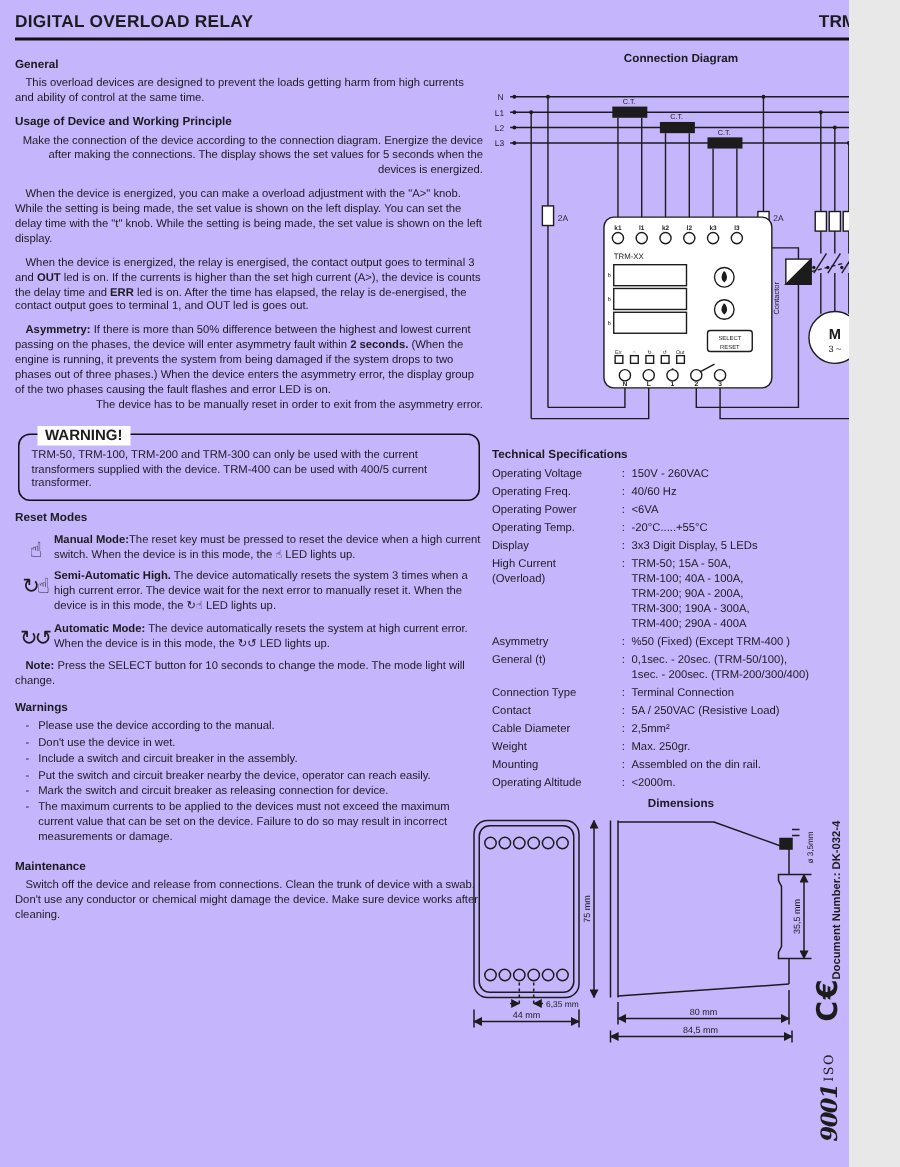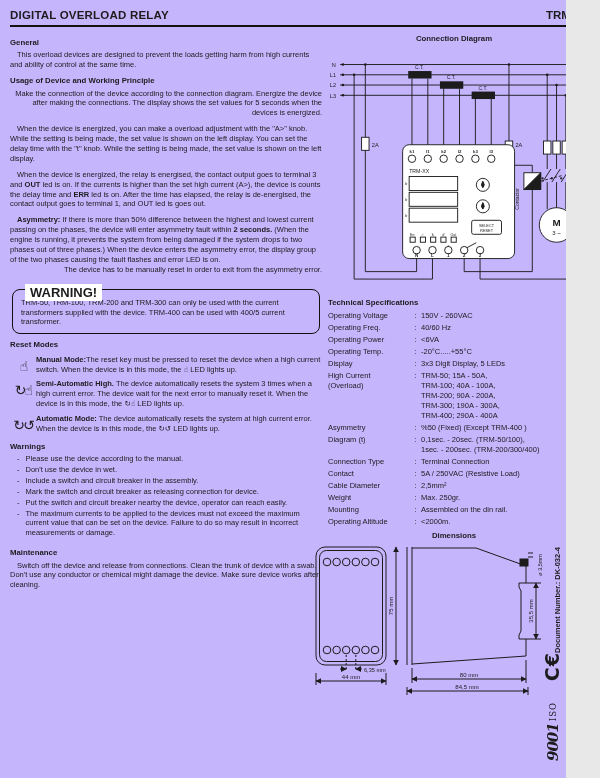--- a/index.html
+++ b/index.html
@@ -17,21 +17,21 @@
   .colL{width:312px;flex:none;}
   .colR{width:252px;flex:none;margin-left:6px;}
   .sec-h{font-weight:bold;font-size:7.8px;margin:6px 0 2px;}
   .p{margin:0 0 4px;text-indent:7px;}
   .p0{margin:0 0 4px;text-align:right;}
   .b{font-weight:bold;}
   
   .warnbox{position:relative;border:1.6px solid #111;border-radius:8px;
            padding:8px 8px 6px 8px;margin:14px 2px 6px 2px;}
   .warnbox-title{position:absolute;top:-6px;left:12px;background:#fff;
-                 padding:0 5px;font-weight:bold;font-size:13px;}
+                 padding:0 5px;font-weight:bold;font-size:10px;}
   
   .mode{display:flex;margin:4px 0 5px;}
   .mode-icon{flex:none;width:26px;text-align:center;font-size:14px;line-height:1;
              padding-top:4px;letter-spacing:-2px;}
   .mode-txt{flex:1;}
   
   .dash-item{display:flex;margin-bottom:1px;}
   .dash-item::before{content:"-";flex:none;margin:0 6px 0 7px;}
   
   .rc-title{text-align:center;font-weight:bold;font-size:7.8px;margin:2px 0 2px;}
@@ -92,27 +92,28 @@
       <span class="mode-txt"><span class="b">Manual Mode:</span><span>The reset key must be pressed to reset the device when a high current switch. When the device is in this mode, the ☝ LED lights up.</span></span>
     </div>
     <div class="mode">
       <span class="mode-icon">↻☝</span>
       <span class="mode-txt"><span class="b">Semi-Automatic High.</span><span> The device automatically resets the system 3 times when a high current error. The device wait for the next error to manually reset it. When the device is in this mode, the ↻☝ LED lights up.</span></span>
     </div>
     <div class="mode">
       <span class="mode-icon">↻↺</span>
       <span class="mode-txt"><span class="b">Automatic Mode:</span><span> The device automatically resets the system at high current error. When the device is in this mode, the ↻↺ LED lights up.</span></span>
     </div>
+    <div class="p" style="margin-top:5px;"><span class="b">Note:</span><span> Press the SELECT button for 10 seconds to change the mode. The mode light will change.</span></div>
 
     <div class="sec-h" style="margin-top:8px;">Warnings</div>
     <div class="dash-item">Please use the device according to the manual.</div>
     <div class="dash-item">Don't use the device in wet.</div>
     <div class="dash-item">Include a switch and circuit breaker in the assembly.</div>
+    <div class="dash-item">Put the switch and circuit breaker nearby the device, operator can reach easily.</div>
     <div class="dash-item">Mark the switch and circuit breaker as releasing connection for device.</div>
-    <div class="dash-item">Put the switch and circuit breaker nearby the device, operator can reach easily.</div>
     <div class="dash-item">The maximum currents to be applied to the devices must not exceed the maximum current value that can be set on the device. Failure to do so may result in incorrect measurements or damage.</div>
 
     <div class="sec-h" style="margin-top:10px;">Maintenance</div>
     <div class="p">Switch off the device and release from connections. Clean the trunk of device with a swab. Don't use any conductor or chemical might damage the device. Make sure device works after cleaning.</div>
    </div>
 
    <div class="colR">
 
     <div class="rc-title">Connection Diagram</div>
 
@@ -301,21 +302,21 @@
 TRM-200; 90A - 200A,
 TRM-300; 190A - 300A,
 TRM-400; 290A - 400A</span>
             </div>
       <div class="srow">
               <span class="slabel">Asymmetry</span>
               <span class="scolon"></span>
               <span class="sval">%50 (Fixed) (Except TRM-400 )</span>
             </div>
       <div class="srow">
-              <span class="slabel">Diagram (t)</span>
+              <span class="slabel">General (t)</span>
               <span class="scolon"></span>
               <span class="sval">0,1sec. - 20sec. (TRM-50/100),
 1sec. - 200sec. (TRM-200/300/400)</span>
             </div>
       <div class="srow">
               <span class="slabel">Connection Type</span>
               <span class="scolon"></span>
               <span class="sval">Terminal Connection</span>
             </div>
       <div class="srow">

